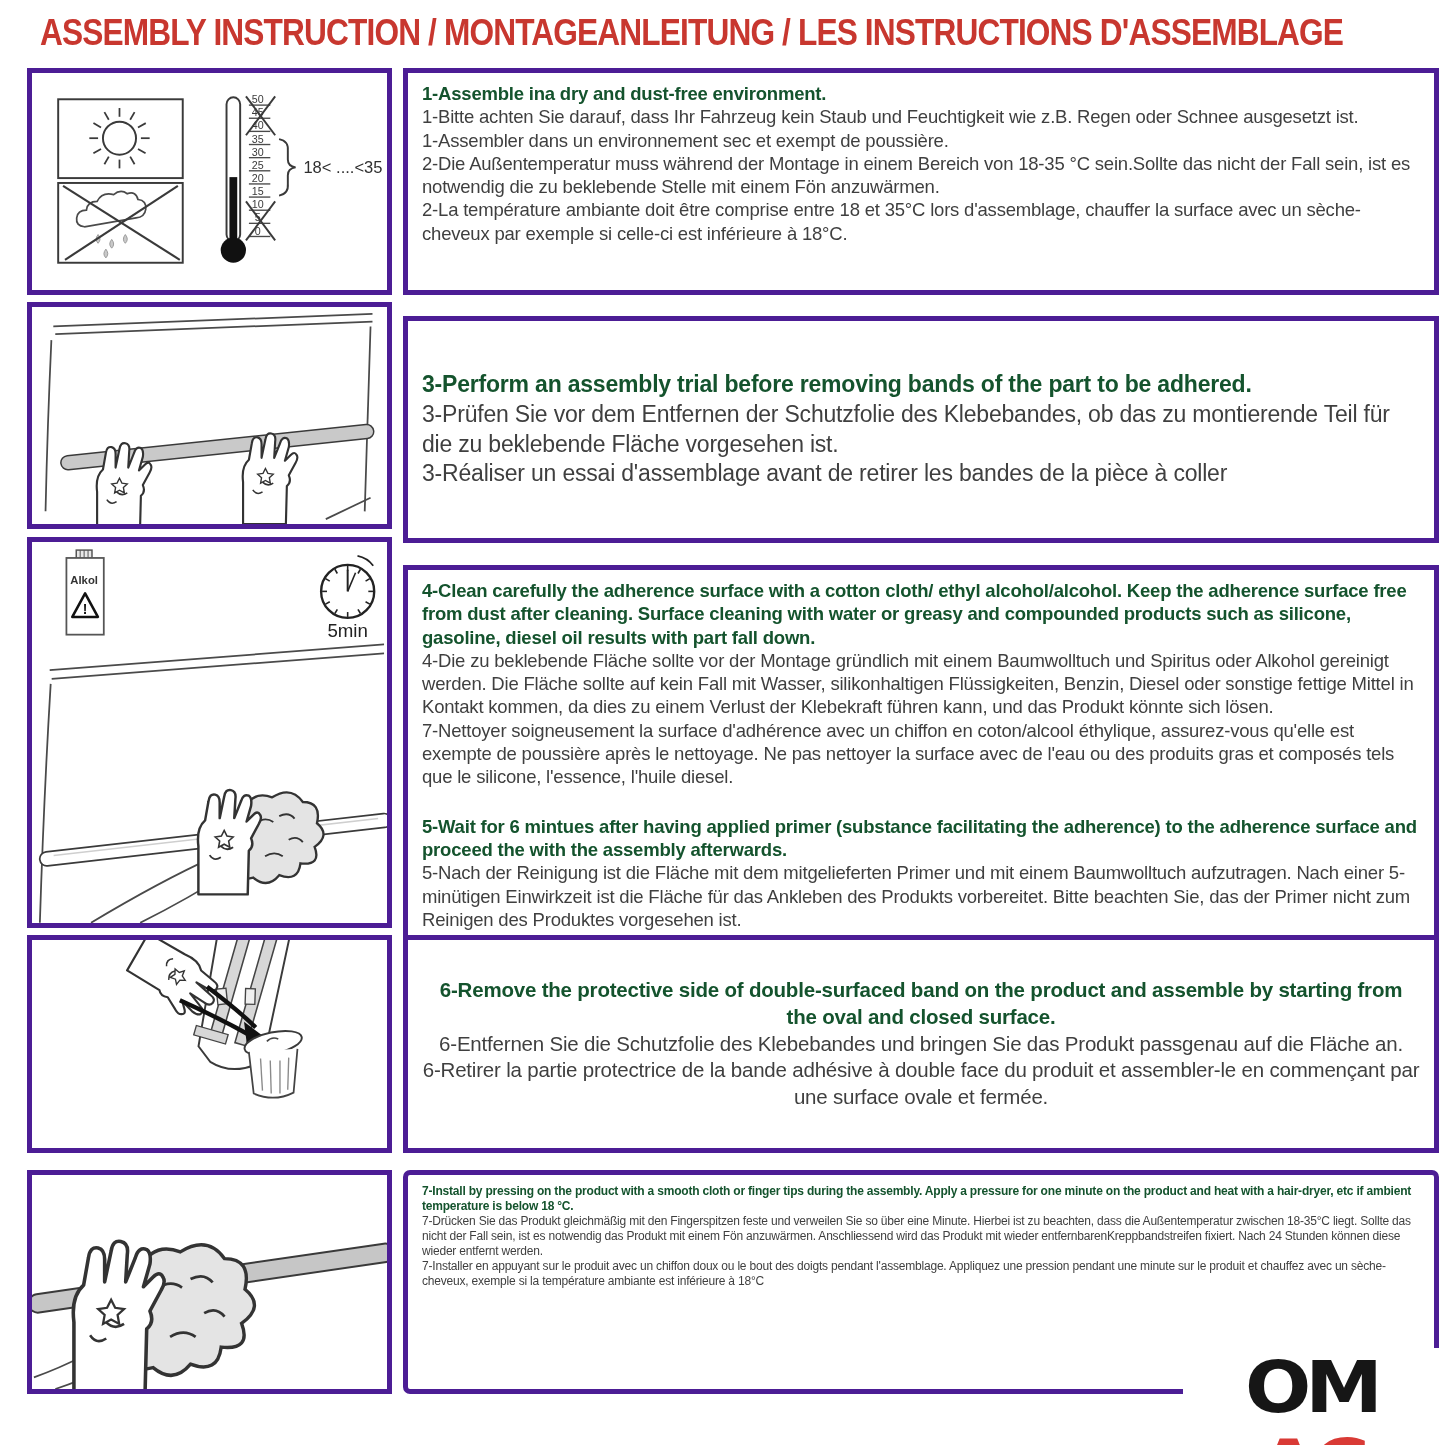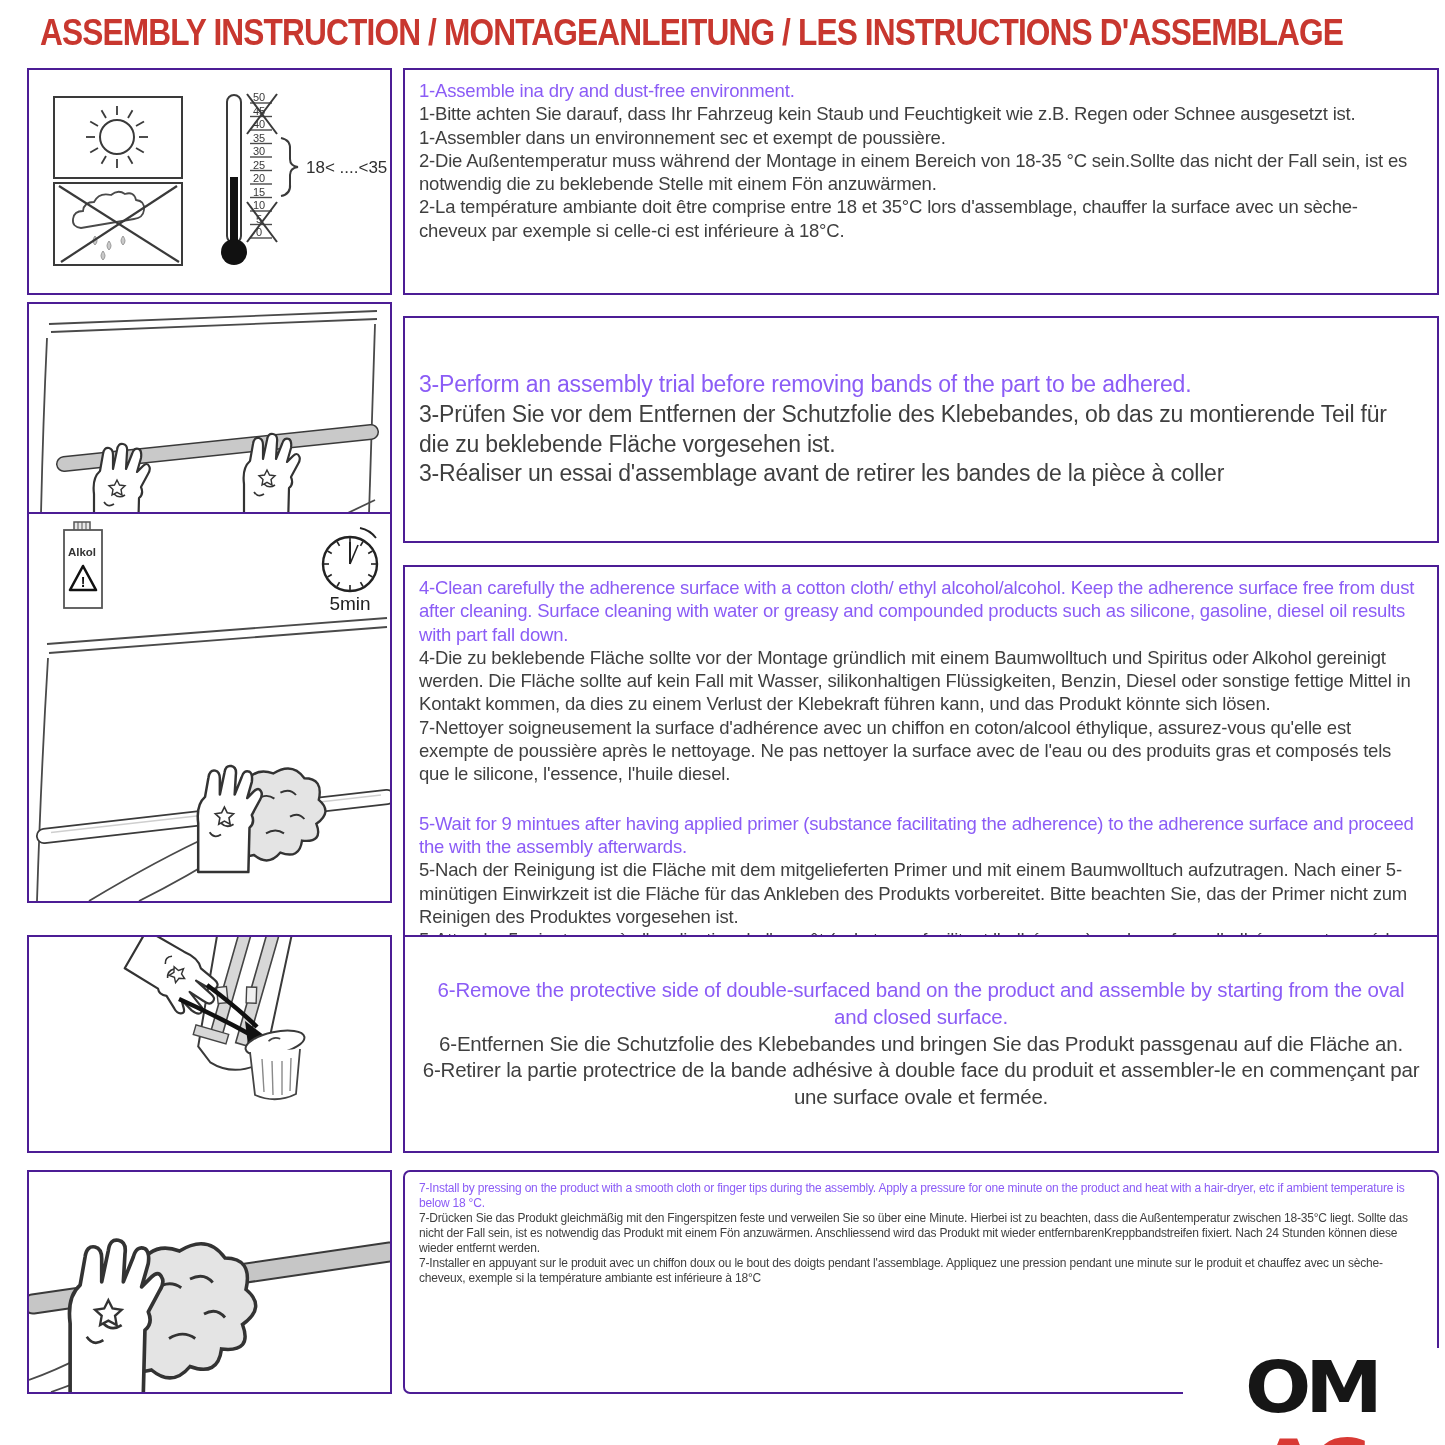--- a/index.html
+++ b/index.html
@@ -1,26 +1,26 @@
 <!DOCTYPE html>
 <html><head>
 <meta charset="utf-8">
 <style>
   html,body{margin:0;padding:0;background:#fff;}
   .page{position:relative;width:1445px;height:1445px;background:#fff;overflow:hidden;
         font-family:"Liberation Sans",sans-serif;}
   .title{position:absolute;left:40px;top:12px;margin:0;font-size:37px;font-weight:700;
          letter-spacing:-1px;white-space:nowrap;transform:scaleX(0.855);transform-origin:left center;}
-  .box{position:absolute;border:2px solid #4c1d95;background:#fff;box-sizing:border-box;}
+  .box{position:absolute;border:5px solid #4c1d95;background:#fff;box-sizing:border-box;}
   .illus{left:27px;width:365px;}
   .illus svg{display:block;width:100%;height:100%;}
   .txt{left:403px;width:1036px;padding:9px 14px;color:#3f3f3f;font-size:18.5px;
        line-height:1.26;letter-spacing:-0.2px;}
   .txt p{margin:0;}
-  .txt p.b{font-weight:400;color:#8b5cf6;}
+  .txt p.b{font-weight:700;color:#14532d;}
   .txt p.gap{margin-top:26px;}
   .center{display:flex;flex-direction:column;justify-content:center;}
   .fs23{font-size:23px;line-height:1.3;}
   .fs20{font-size:20.5px;line-height:1.3;text-align:center;}
   .fs18{font-size:12px;line-height:1.25;border-radius:7px;}
   .logo{position:absolute;left:1183px;top:1348px;width:256px;height:86px;background:#fff;
         display:flex;align-items:center;justify-content:flex-start;flex-direction:column;}
   .logo span{font-family:"DejaVu Sans",sans-serif;font-size:78px;font-weight:900;
              letter-spacing:-6px;line-height:1;transform:scaleY(0.92);}
   
@@ -151,21 +151,21 @@
       <use href="#hand" transform="translate(55,138)"></use>
       <use href="#hand" transform="translate(205,128)"></use>
     </svg>
   </div>
   <div class="box txt center fs23" style="top:316px;height:227px;">
     <p class="b">3-Perform an assembly trial before removing bands of the part to be adhered.</p>
     <p>3-Prüfen Sie vor dem Entfernen der Schutzfolie des Klebebandes, ob das zu montierende Teil für die zu beklebende Fläche vorgesehen ist.</p>
     <p>3-Réaliser un essai d'assemblage avant de retirer les bandes de la pièce à coller</p>
   </div>
 
-  <div class="box illus" style="top:512px;height:391px;">
+  <div class="box illus" style="top:537px;height:391px;">
     <svg viewBox="0 0 361 387">
       <g>
         <rect x="45" y="8" width="16" height="10" fill="#e8e8e8" stroke="#555" stroke-width="1.5"></rect>
         <line x1="49" y1="8" x2="49" y2="18" stroke="#555" stroke-width="1"></line>
         <line x1="53" y1="8" x2="53" y2="18" stroke="#555" stroke-width="1"></line>
         <line x1="57" y1="8" x2="57" y2="18" stroke="#555" stroke-width="1"></line>
         <rect x="35" y="16" width="38" height="78" fill="#fff" stroke="#555" stroke-width="1.8"></rect>
         <text x="53" y="42" text-anchor="middle" font-family="Liberation Sans,sans-serif" font-size="11.5" font-weight="bold" fill="#333">Alkol</text>
         <g>
           <path d="M54,52 L67,76 L41,76 Z" fill="#fff" stroke="#111" stroke-width="2.6" stroke-linejoin="round"></path>
@@ -205,21 +205,21 @@
         <line x1="15" y1="322" x2="358" y2="283" stroke="#fff" stroke-width="12.5" stroke-linecap="round"></line>
         <line x1="22" y1="318.5" x2="352" y2="281" stroke="#cfcfcf" stroke-width="1.6"></line>
       </g>
       <use href="#cloth-hand" transform="translate(165,245) scale(1.2)"></use>
     </svg>
   </div>
   <div class="box txt" style="top:537px;height:391px;margin-top:28px;">
     <p class="b">4-Clean carefully the adherence surface with a cotton cloth/ ethyl alcohol/alcohol. Keep the adherence surface free from dust after cleaning. Surface cleaning with water or greasy and compounded products such as silicone, gasoline, diesel oil results with part fall down.</p>
     <p>4-Die zu beklebende Fläche sollte vor der Montage gründlich mit einem Baumwolltuch und Spiritus oder Alkohol gereinigt werden. Die Fläche sollte auf kein Fall mit Wasser, silikonhaltigen Flüssigkeiten, Benzin, Diesel oder sonstige fettige Mittel in Kontakt kommen, da dies zu einem Verlust der Klebekraft führen kann, und das Produkt könnte sich lösen.</p>
     <p>7-Nettoyer soigneusement la surface d'adhérence avec un chiffon en coton/alcool éthylique, assurez-vous qu'elle est exempte de poussière après le nettoyage. Ne pas nettoyer la surface avec de l'eau ou des produits gras et composés tels que le silicone, l'essence, l'huile diesel.</p>
-    <p class="b gap">5-Wait for 9 mintues after having applied primer (substance facilitating the adherence) to the adherence surface and proceed the with the assembly afterwards.</p>
+    <p class="b gap">5-Wait for 6 mintues after having applied primer (substance facilitating the adherence) to the adherence surface and proceed the with the assembly afterwards.</p>
     <p>5-Nach der Reinigung ist die Fläche mit dem mitgelieferten Primer und mit einem Baumwolltuch aufzutragen. Nach einer 5-minütigen Einwirkzeit ist die Fläche für das Ankleben des Produkts vorbereitet. Bitte beachten Sie, das der Primer nicht zum Reinigen des Produktes vorgesehen ist.</p>
     <p>5-Attender 5 minutes après l'application de l'apprêt (substance facilitant l'adhérence) sur la surface d'adhérence et procéder ensuite à l'assemblage</p>
   </div>
 
   <div class="box illus" style="top:935px;height:218px;">
     <svg viewBox="0 0 361 214">
       <g transform="rotate(16 200 60)">
         <path d="M168,-28 L242,-34 L252,112 Q228,136 200,128 L184,116 Z" class="ln" stroke-width="1.8"></path>
         <rect x="192" y="-22" width="12" height="126" fill="#d7d7d7" stroke="#444" stroke-width="1.6"></rect>
         <rect x="219" y="-24" width="12" height="126" fill="#d7d7d7" stroke="#444" stroke-width="1.6"></rect>

